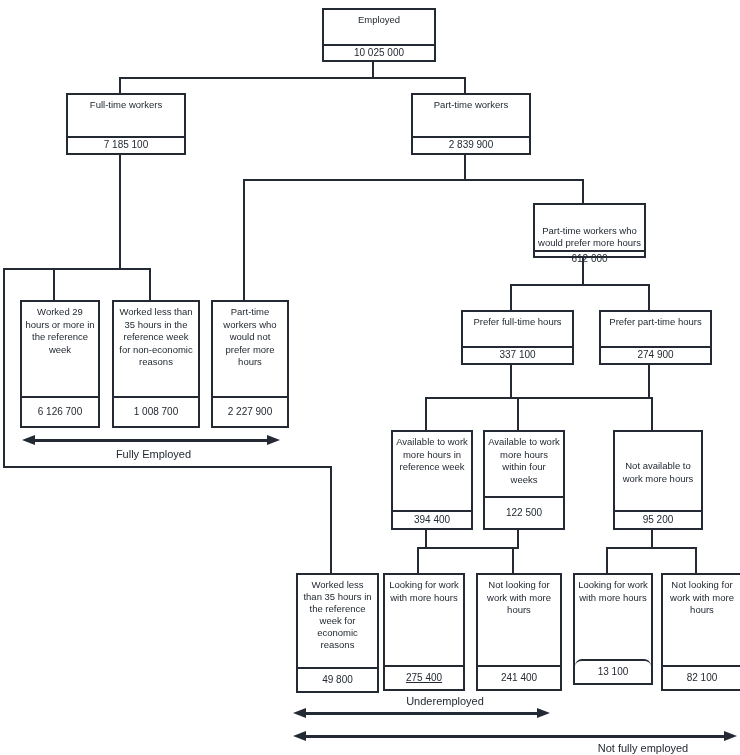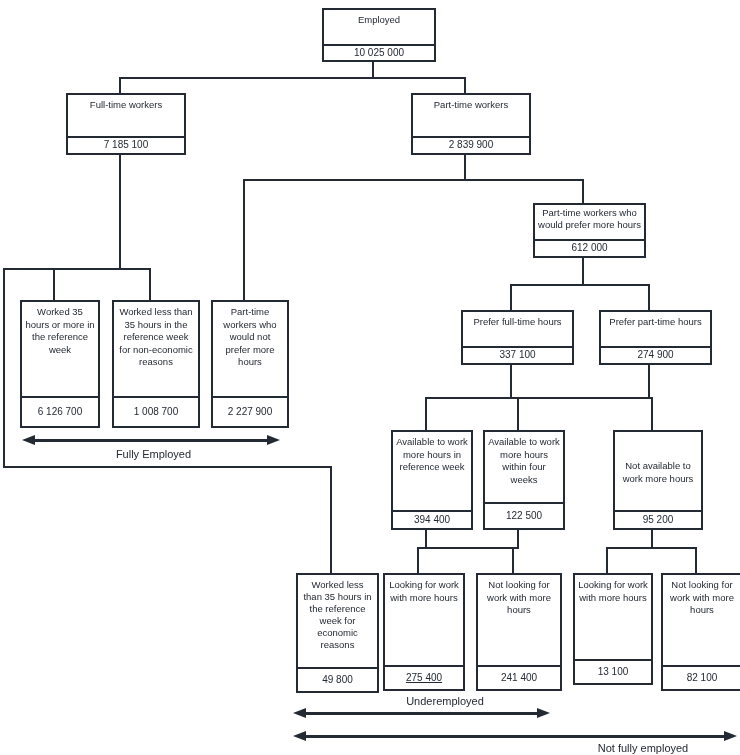--- a/index.html
+++ b/index.html
@@ -76,26 +76,26 @@
     <div class="nl">Full-time workers</div>
     <div class="nv" style="height:17px;">7 185 100</div>
   </div>
 
   <div class="node" style="left:405px;top:93px;width:120px;height:62px;">
     <div class="nl">Part-time workers</div>
     <div class="nv" style="height:17px;">2 839 900</div>
   </div>
 
   <div class="node" style="left:527px;top:203px;width:113px;height:55px;">
-    <div class="nl" style="line-height:12px;padding-top:2px;">Part-time workers who would prefer more hours</div>
+    <div class="nl" style="line-height:12px;padding-top:20px;">Part-time workers who would prefer more hours</div>
     <div class="nv" style="height:17px;">612 000</div>
   </div>
 
   <div class="node" style="left:14px;top:300px;width:80px;height:128px;">
-    <div class="nl">Worked 35 hours or more in the reference week</div>
+    <div class="nl">Worked 29 hours or more in the reference week</div>
     <div class="nv" style="height:30px;">6 126 700</div>
   </div>
 
   <div class="node" style="left:106px;top:300px;width:88px;height:128px;">
     <div class="nl">Worked less than 35 hours in the reference week for non-economic reasons</div>
     <div class="nv" style="height:30px;">1 008 700</div>
   </div>
 
   <div class="node" style="left:205px;top:300px;width:78px;height:128px;">
     <div class="nl">Part-time workers who would not prefer more hours</div>
@@ -112,21 +112,21 @@
     <div class="nv" style="height:17px;">274 900</div>
   </div>
 
   <div class="node" style="left:385px;top:430px;width:82px;height:100px;">
     <div class="nl">Available to work more hours in reference week</div>
     <div class="nv" style="height:18px;">394 400</div>
   </div>
 
   <div class="node" style="left:477px;top:430px;width:82px;height:100px;">
     <div class="nl">Available to work more hours within four weeks</div>
-    <div class="nv" style="height:26px;">122 500</div>
+    <div class="nv" style="height:32px;">122 500</div>
   </div>
 
   <div class="node" style="left:607px;top:430px;width:90px;height:100px;">
     <div class="nl" style="align-items:center;">Not available to work more hours</div>
     <div class="nv" style="height:18px;">95 200</div>
   </div>
 
   <div class="node" style="left:290px;top:573px;width:83px;height:120px;">
     <div class="nl" style="line-height:12px;">Worked less than 35 hours in the reference week for economic reasons</div>
     <div class="nv" style="height:24px;">49 800</div>
@@ -137,21 +137,21 @@
     <div class="nv" style="height:24px;text-decoration:underline;">275 400</div>
   </div>
 
   <div class="node" style="left:470px;top:573px;width:86px;height:118px;">
     <div class="nl">Not looking for work with more hours</div>
     <div class="nv" style="height:24px;">241 400</div>
   </div>
 
   <div class="node" style="left:567px;top:573px;width:80px;height:112px;">
     <div class="nl">Looking for work with more hours</div>
-    <div class="nv" style="height:24px;">13 100</div>
+    <div class="nv" style="height:24px;border-radius:7px;">13 100</div>
   </div>
 
   <div class="node" style="left:655px;top:573px;width:82px;height:118px;">
     <div class="nl">Not looking for work with more hours</div>
     <div class="nv" style="height:24px;">82 100</div>
   </div>
 
   <div class="arrow" style="left:22px;top:434px;width:258px;">
     <div class="head-l"></div>
     <div class="bar"></div>

